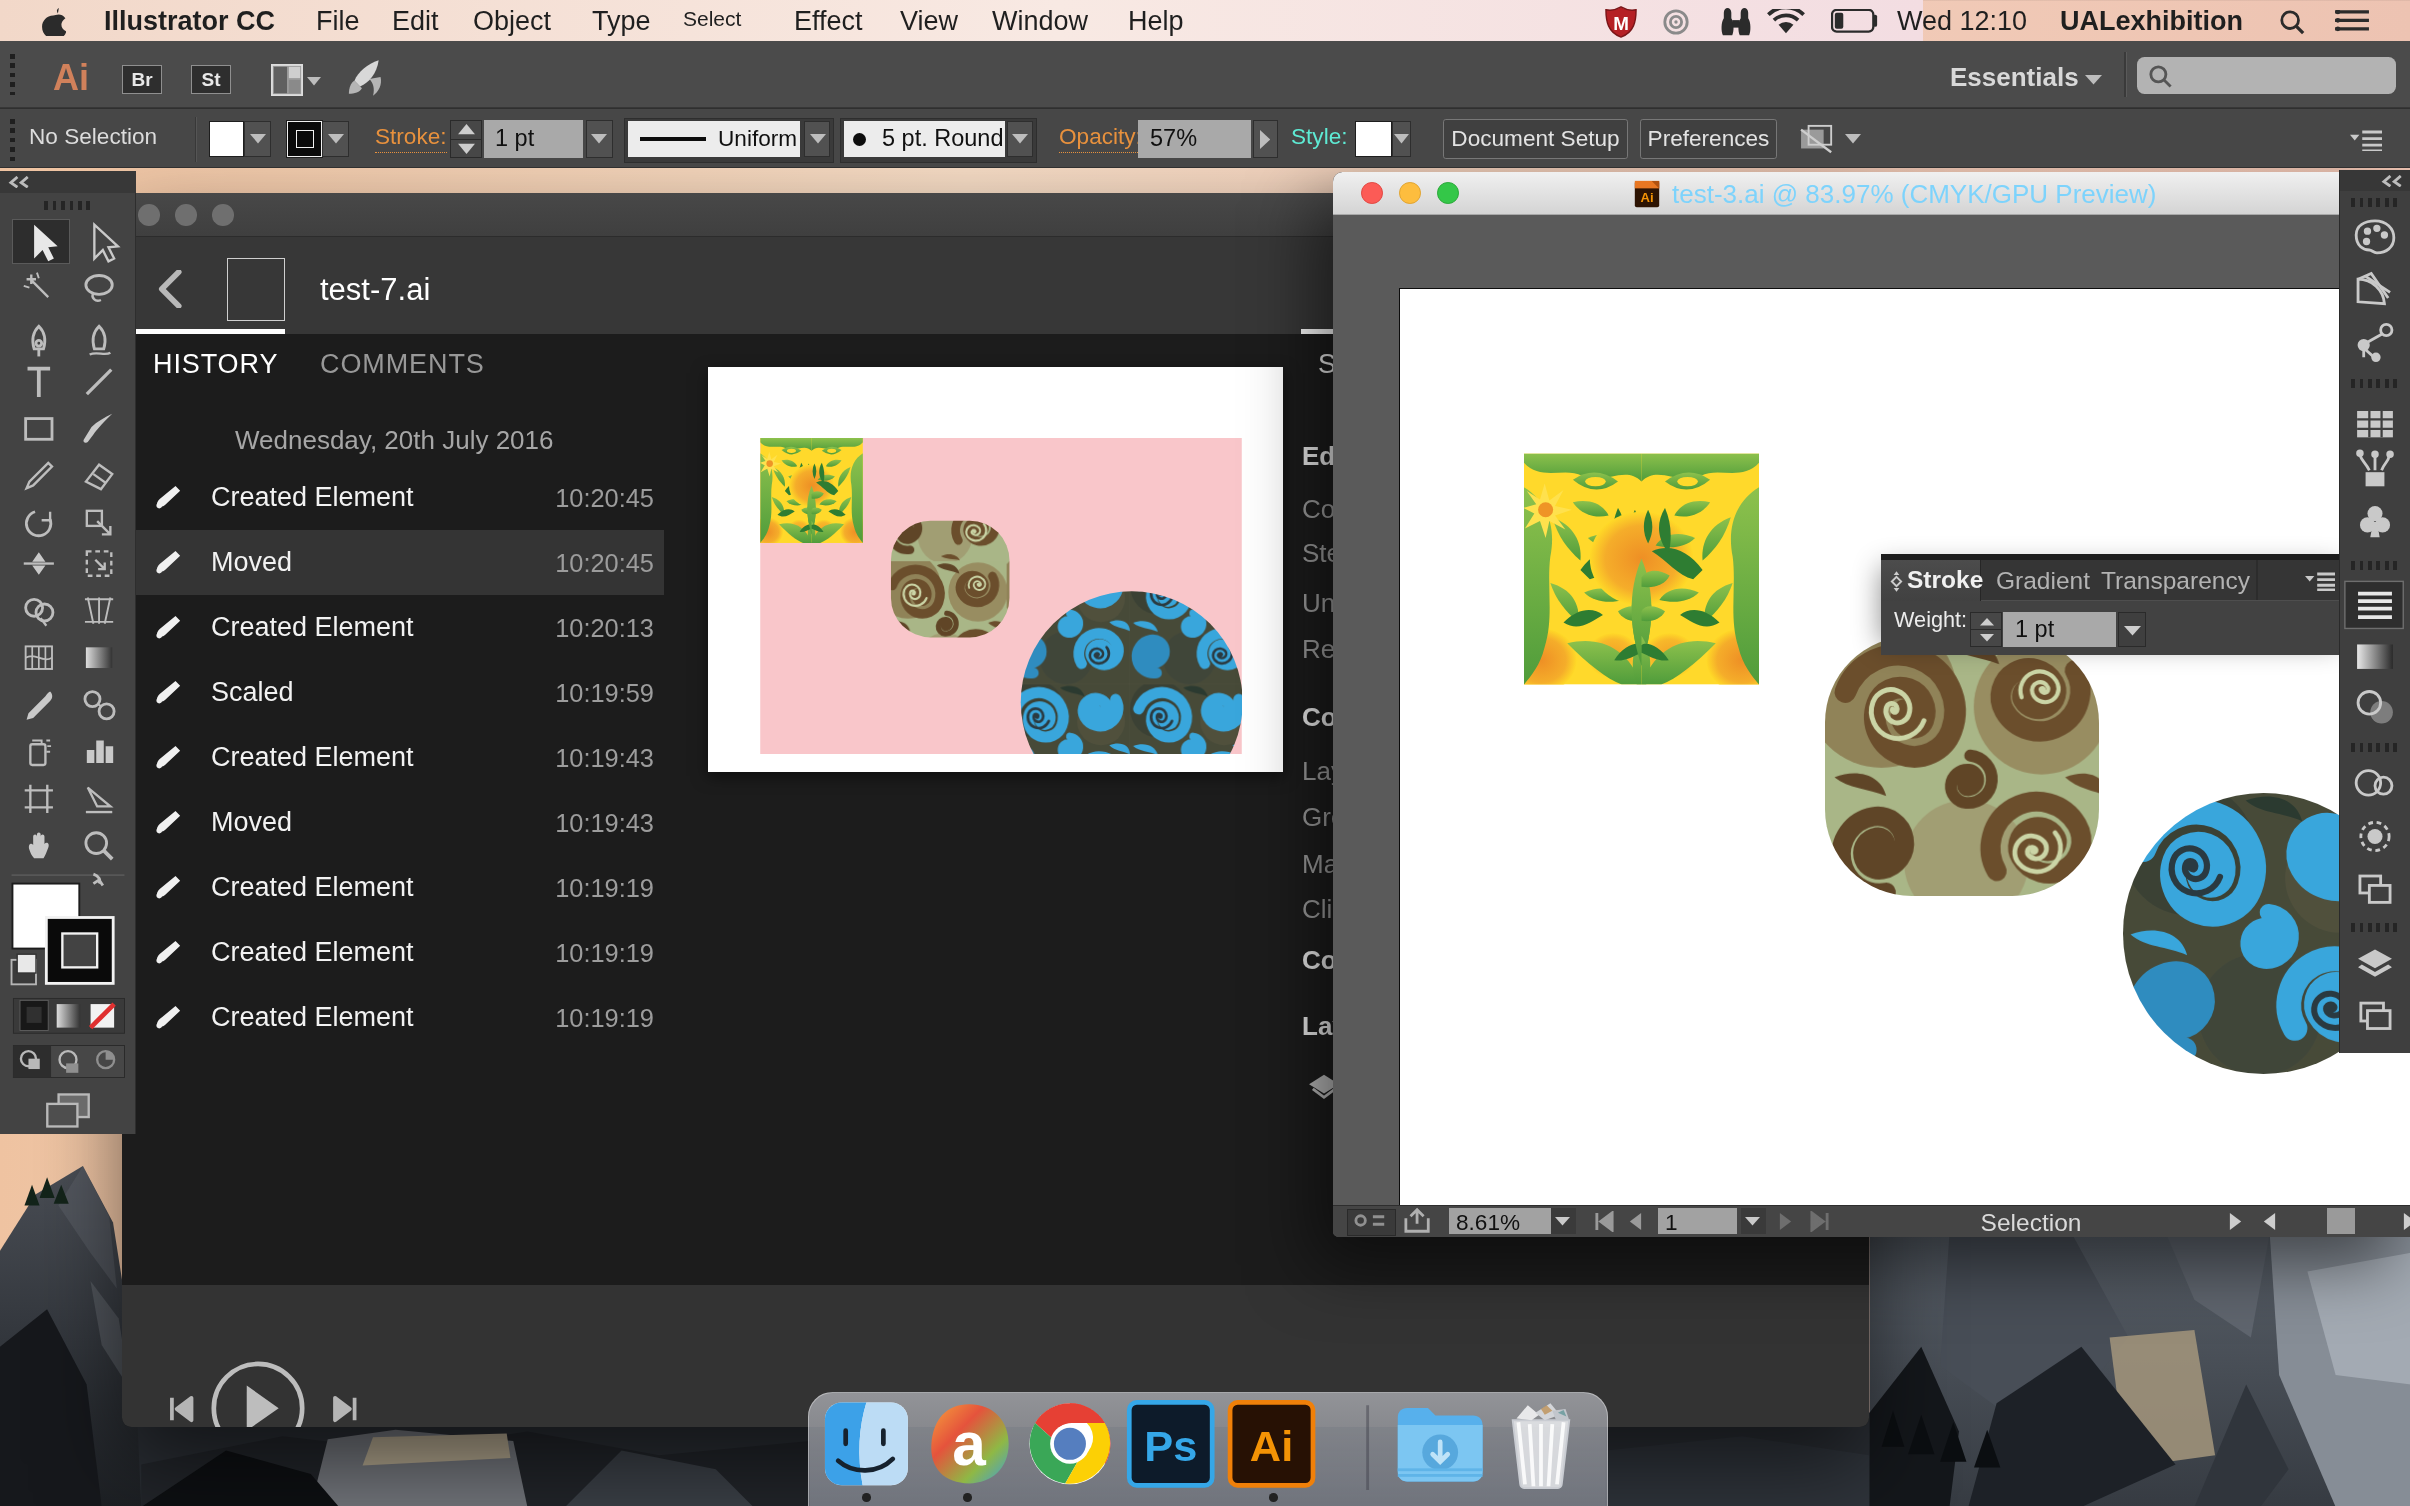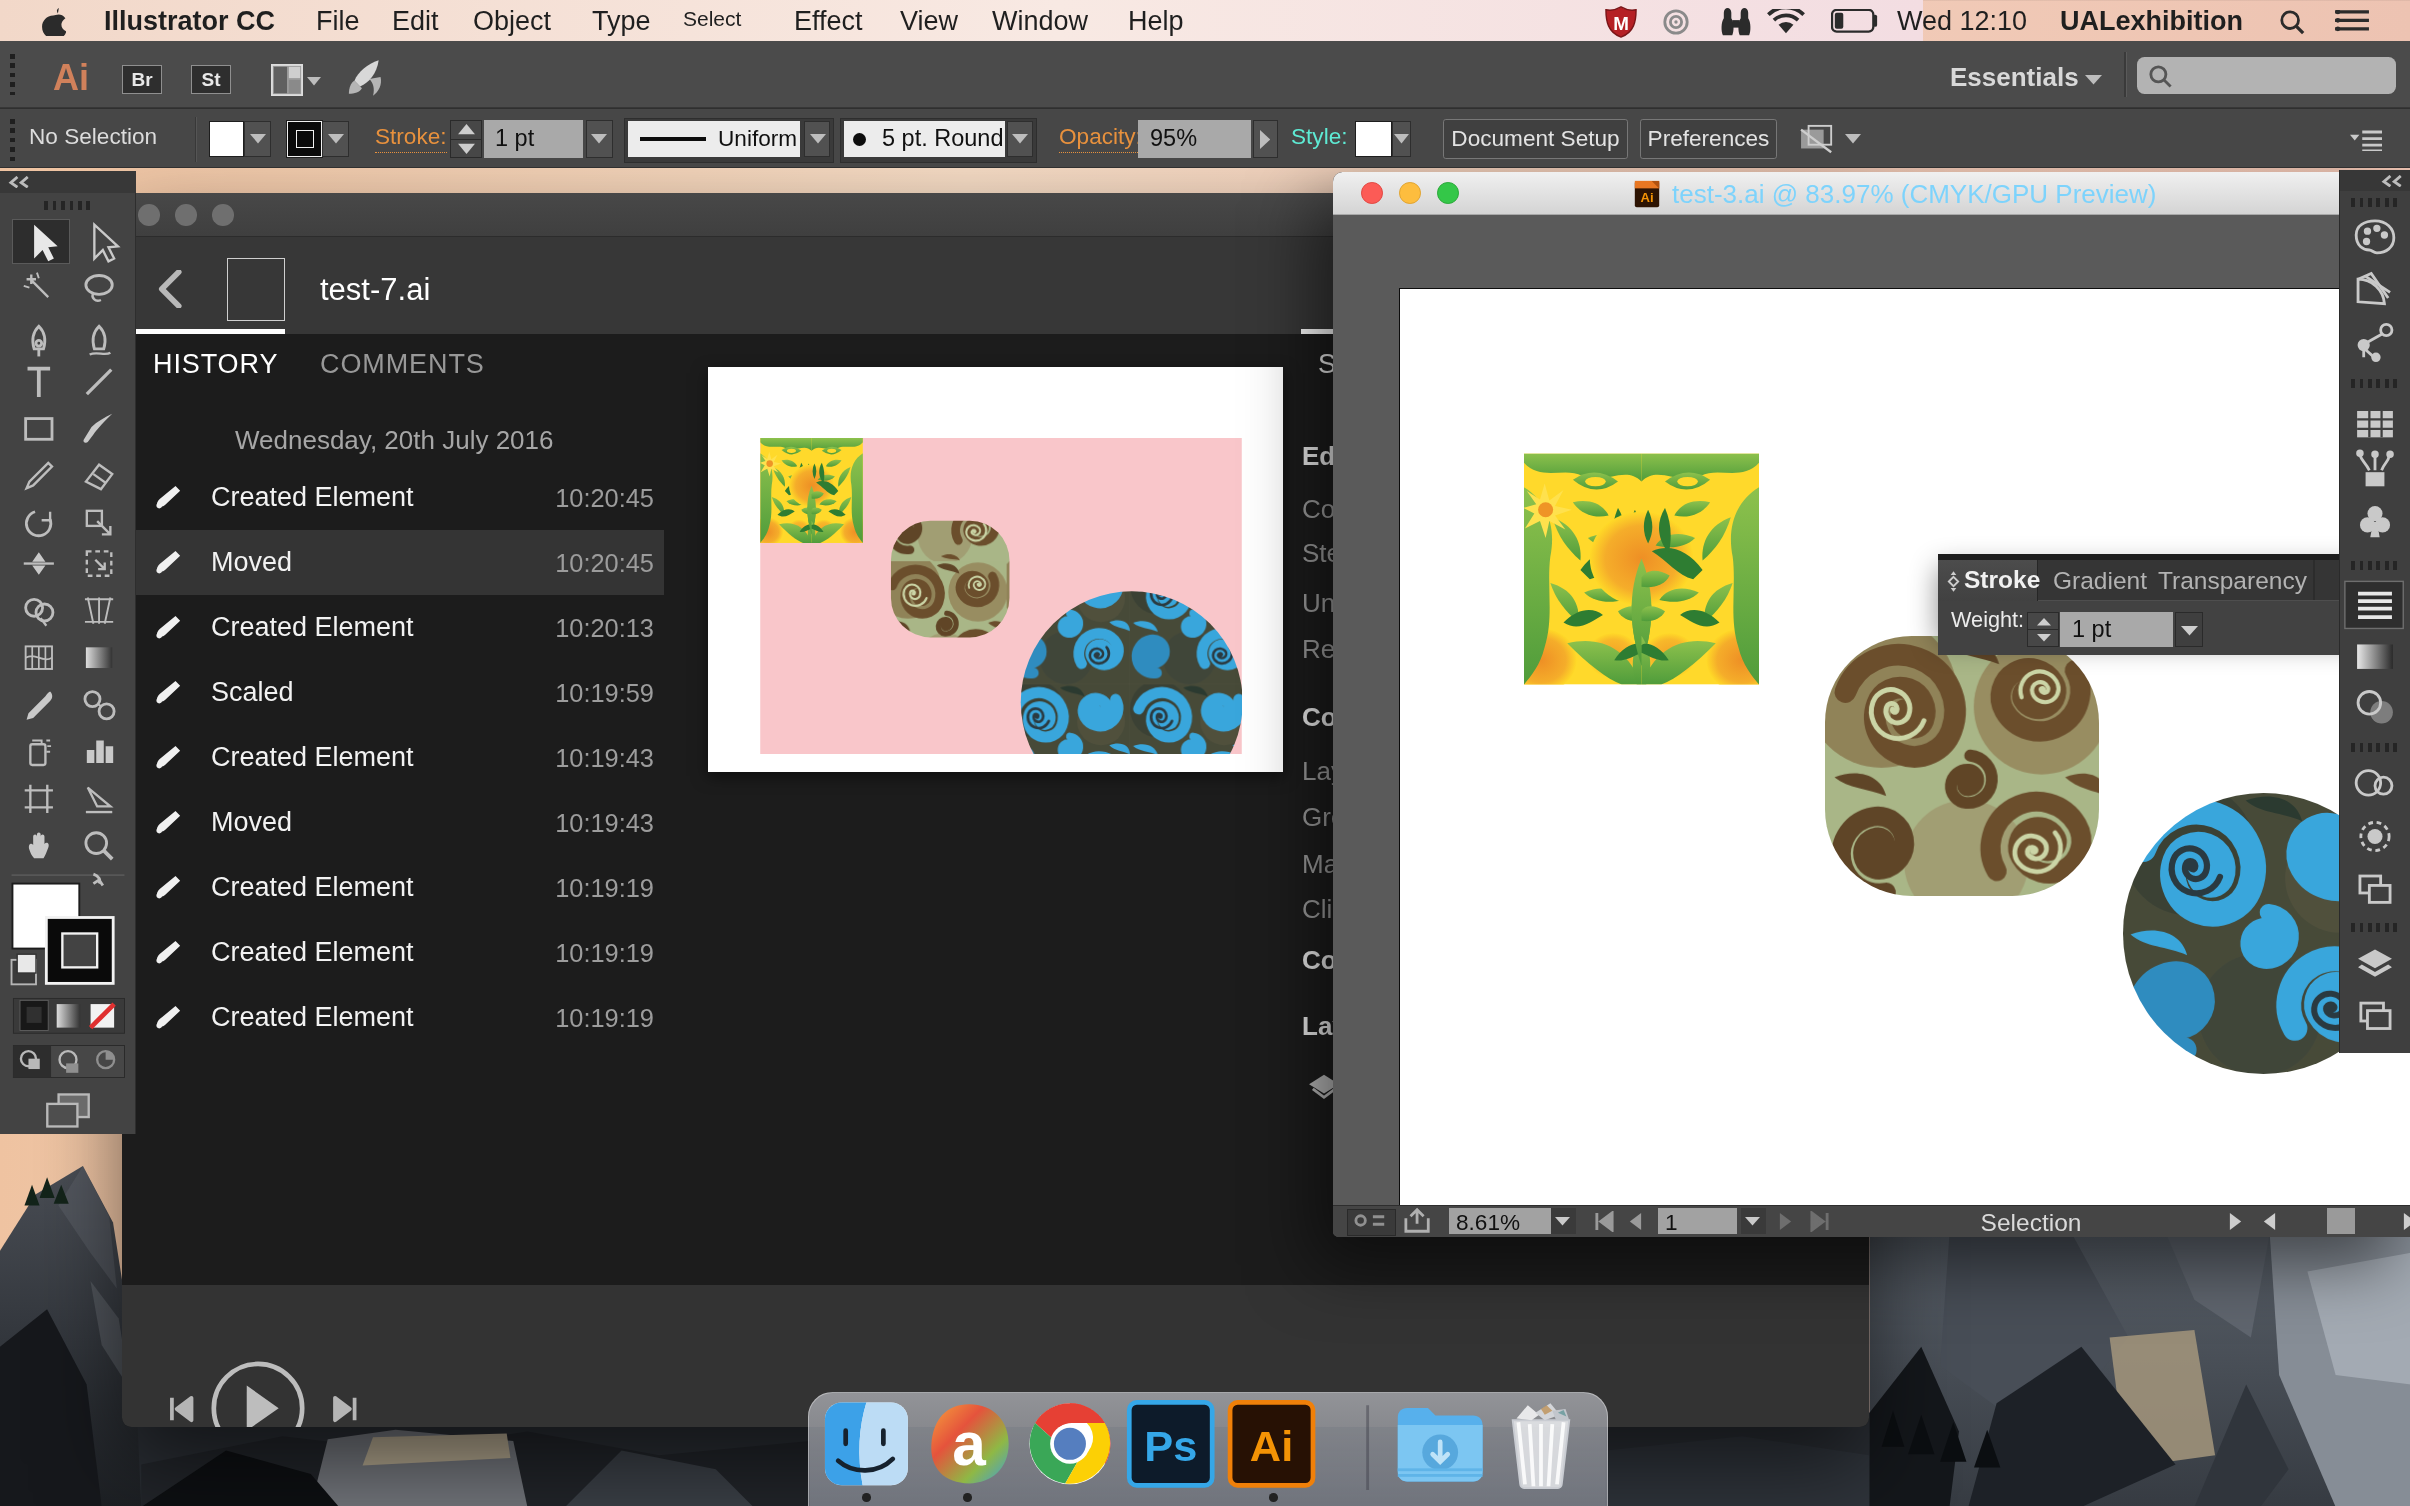--- a/index.html
+++ b/index.html
@@ -414,21 +414,21 @@
       </svg>
  <svg class="ab" style="left:928px;top:1039px" width="16" height="21" viewBox="0 0 17 22">
         <path d="M15,2 L3,11 L15,20 Z" fill="#cdcdcd"></path>
       </svg>
  <div class="ab" style="left:994px;top:1036px;width:28px;height:26px;background:#9a9a9a"></div>
  <svg class="ab" style="left:1069px;top:1039px" width="16" height="21" viewBox="0 0 17 22">
         <path d="M2,2 L14,11 L2,20 Z" fill="#cdcdcd"></path>
       </svg>
 </div>
 
-<div class="ab" style="left:1938px;top:554px;width:458px;height:77px;box-shadow:0 13px 28px rgba(0,0,0,.45)">
+<div class="ab" style="left:1881px;top:554px;width:458px;height:77px;box-shadow:0 13px 28px rgba(0,0,0,.45)">
  <div class="ab" style="left:0;top:0;width:458px;height:5.6px;background:#1d1d1d"></div>
  <div class="ab" style="left:0;top:5.6px;width:458px;height:40px;background:#353535"></div>
  <div class="ab" style="left:0;top:46px;width:458px;height:55px;background:#424242;border-top:0.9px solid #4e4e4e;box-sizing:border-box"></div>
  <div class="ab" style="left:0;top:5.6px;width:100px;height:41px;background:linear-gradient(180deg,#4c4c4c,#414141);border-right:1.9px solid #262626;box-sizing:border-box"></div>
  <svg class="ab" style="left:7.5px;top:17px" width="15" height="21" viewBox="0 0 16 22">
         <path d="M8,6 L13,11 L8,16 L3,11 Z" fill="none" stroke="#cdcdcd" stroke-width="2"></path>
         <path d="M8,0 L11,4 L5,4 Z M8,22 L5,18 L11,18 Z" fill="#cdcdcd"></path>
       </svg>
  <div class="tx" style="left:26px;top:14px;font-size:24.5px;font-weight:bold;color:#f1f1f1">Stroke</div>
  <div class="tx" style="left:115px;top:15px;font-size:24.5px;color:#b3b3b3">Gradient</div>
@@ -759,21 +759,21 @@
  <div class="ab" style="left:840px;top:8.5px;width:195px;height:43px;background:#3a3a3a;border:0.9px solid #2e2e2e"></div>
  <div class="ab" style="left:844px;top:12.2px;width:161px;height:36px;background:#ececec"></div>
  <div class="ab" style="left:853px;top:23.5px;width:13px;height:13px;border-radius:50%;background:#0d0d0d"></div>
  <div class="tx" style="left:882px;top:18px;font-size:23.5px;color:#101010">5 pt. Round</div>
  <div class="ab" style="left:1007px;top:12.2px;width:26px;height:36px;background:#515151;border:0.9px solid #2e2e2e;box-sizing:border-box"></div>
  <svg class="ab" style="left:1012px;top:25.4px" width="16" height="10.4" viewBox="0 0 17 11">
         <path d="M0,0 L17,0 L8.5,10 Z" fill="#bdbdbd"></path>
       </svg>
  <div class="tx" style="left:1059px;top:17px;font-size:22.6px;color:#e8913d;border-bottom:1.9px dotted #e8913d;padding-bottom:3.8px">Opacity:</div>
  <div class="ab" style="left:1138px;top:11.3px;width:113px;height:38px;background:#a9a9a9"></div>
- <div class="tx" style="left:1150px;top:18px;font-size:23.5px;color:#101010">95%</div>
+ <div class="tx" style="left:1150px;top:18px;font-size:23.5px;color:#101010">57%</div>
  <div class="ab" style="left:1253px;top:11.3px;width:25.4px;height:38px;background:#515151;border:0.9px solid #2e2e2e;box-sizing:border-box"></div>
  <svg class="ab" style="left:1260px;top:21px" width="10.4" height="19" viewBox="0 0 11 20">
         <path d="M0,0 L11,10 L0,20 Z" fill="#bdbdbd"></path>
       </svg>
  <div class="tx" style="left:1291px;top:17px;font-size:22.6px;color:#5eead4">Style:</div>
  <div class="ab" style="left:1355px;top:12.2px;width:37px;height:36px;background:#fff;border:1.9px solid #1e1e1e;box-sizing:border-box"></div>
  <div class="ab" style="left:1392px;top:12.2px;width:19px;height:36px;background:#515151;border:0.9px solid #2e2e2e;box-sizing:border-box"></div>
  <svg class="ab" style="left:1394px;top:25.4px" width="15" height="10.4" viewBox="0 0 16 11">
         <path d="M0,0 L16,0 L8,10 Z" fill="#bdbdbd"></path>
       </svg>

